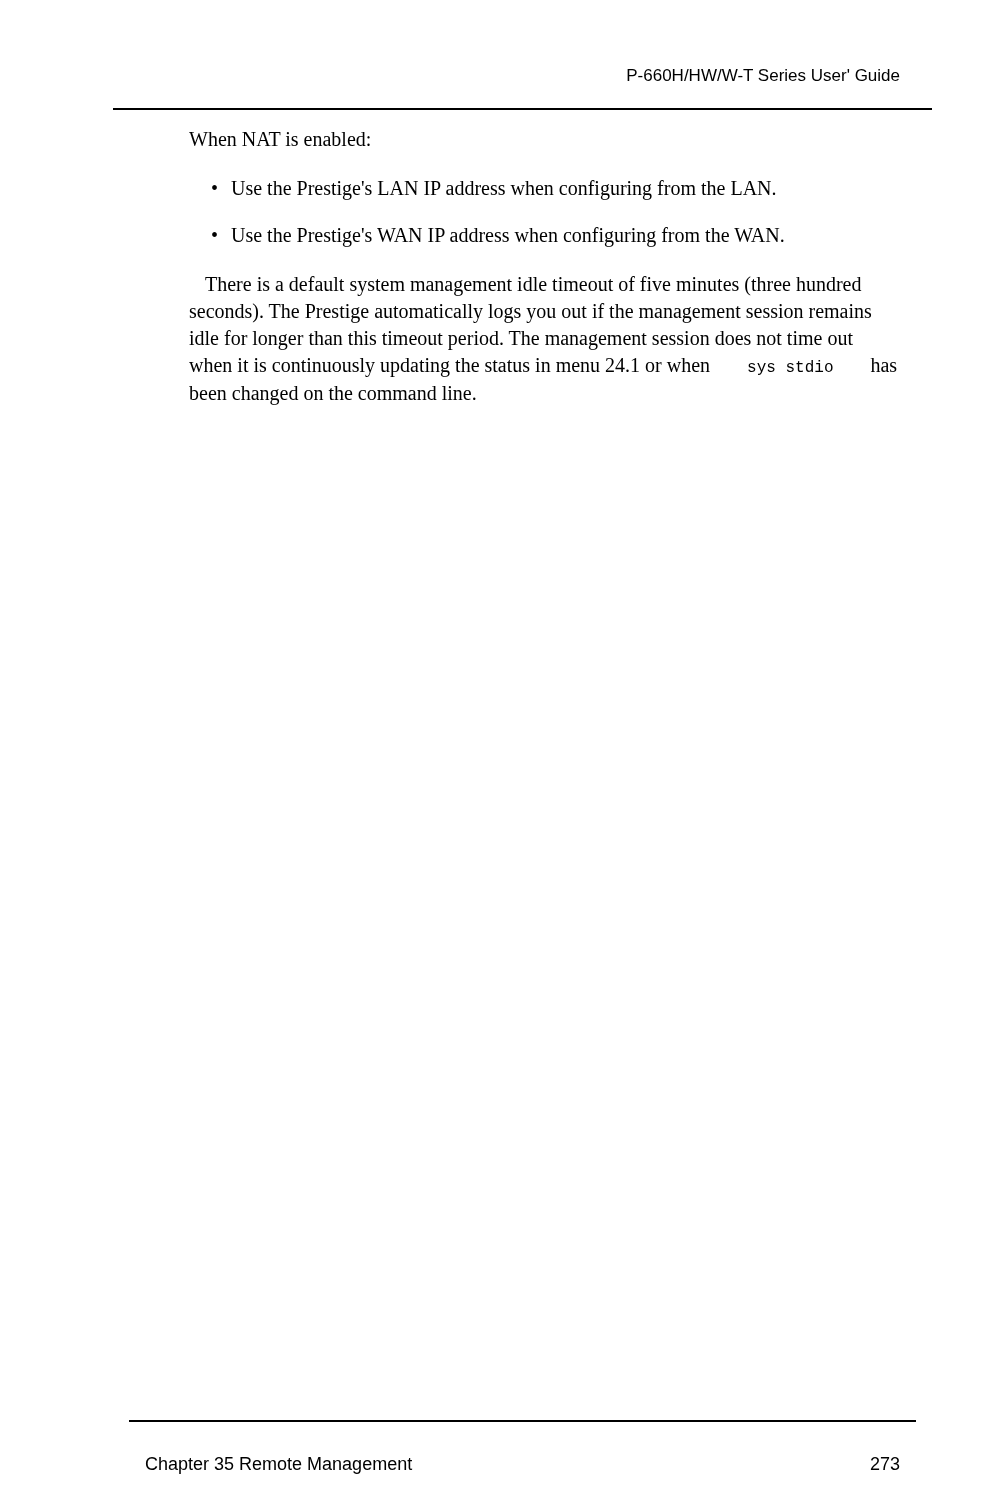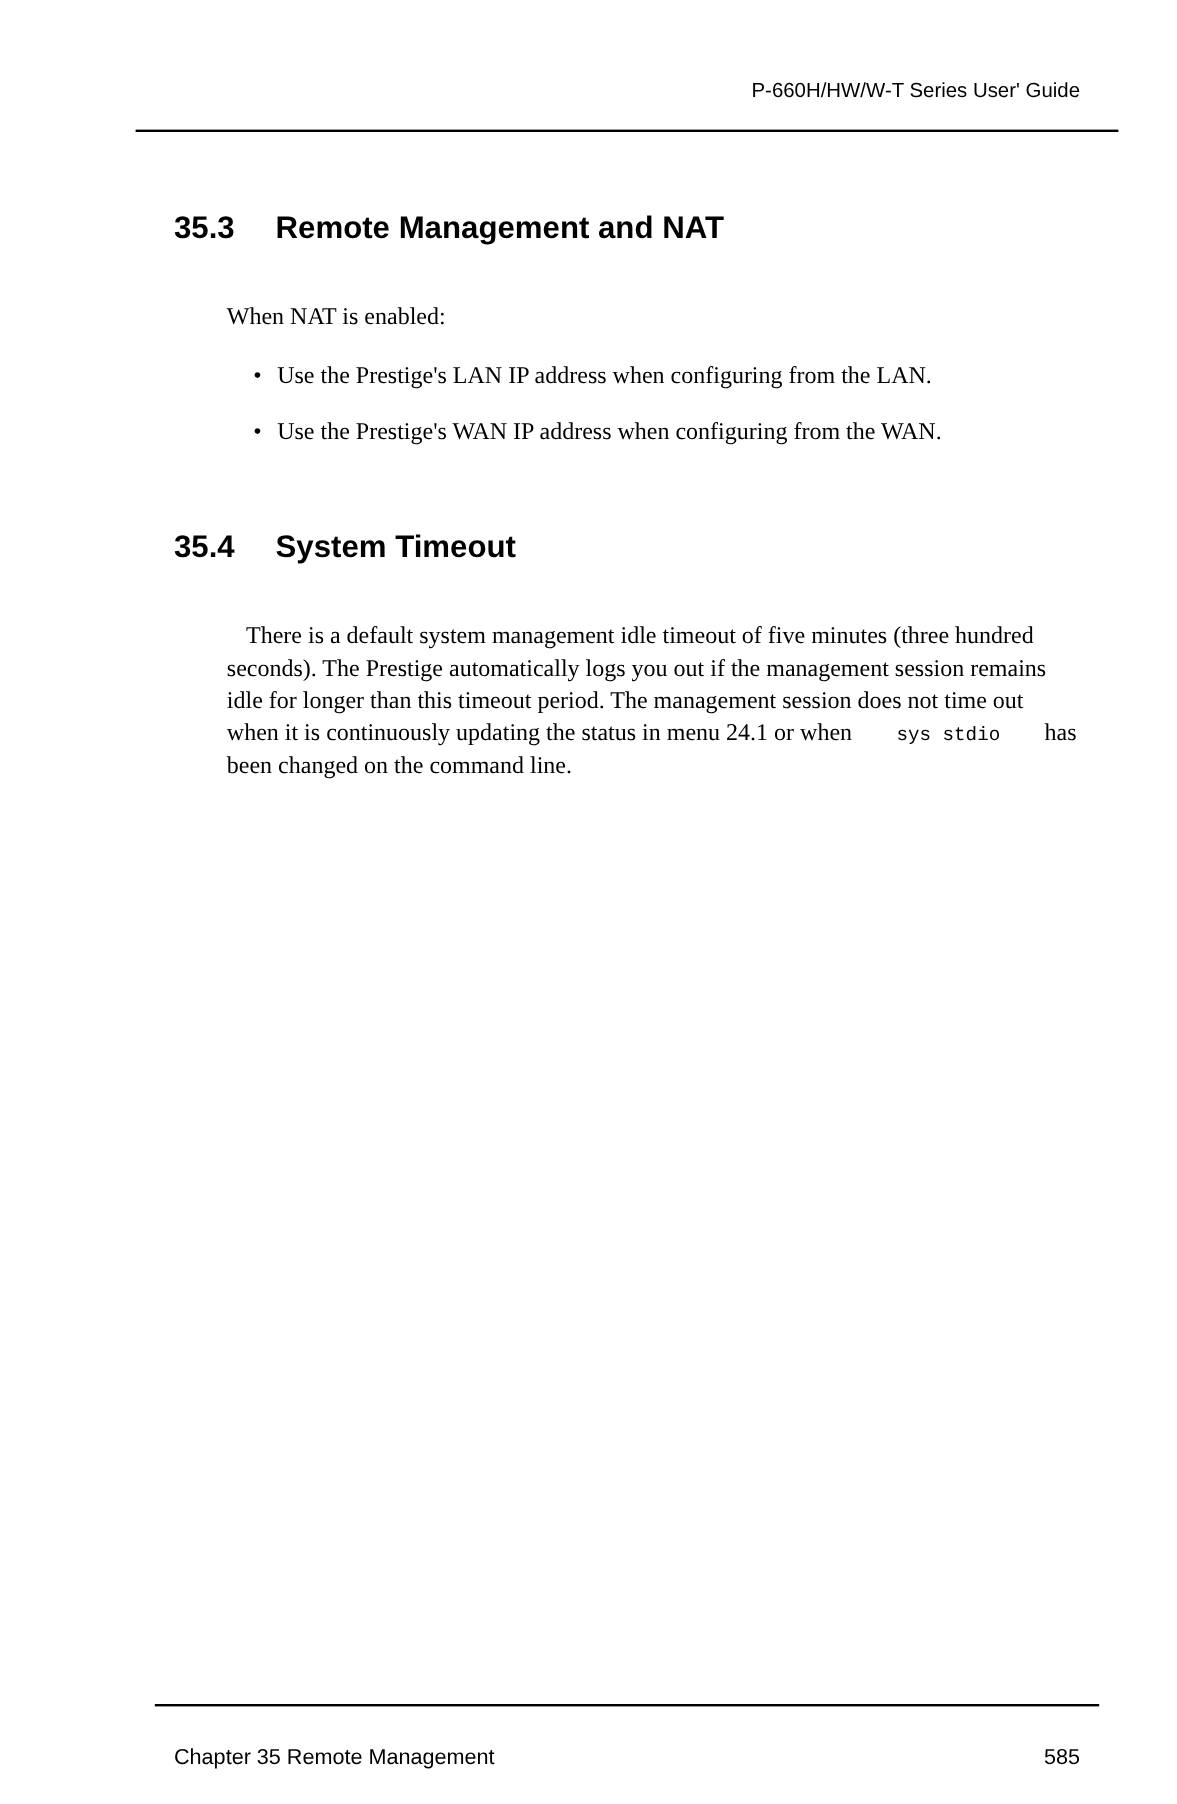--- a/index.html
+++ b/index.html
@@ -90,40 +90,34 @@
   </style>
 </head>
 <body>
 
 <div class="page">
   <div class="header">
     <span>P-660H/HW/W-T Series User' Guide</span>
   </div>
   <hr class="header-rule">
 
-  <h2 class="section-heading">
-    <span class="num">35.3</span><span>Remote Management and NAT</span>
-  </h2>
 
   <div class="body-block">
     <p class="para">When NAT is enabled:</p>
     <ul class="bullets">
       <li>Use the Prestige's LAN IP address when configuring from the LAN.</li>
       <li>Use the Prestige's WAN IP address when configuring from the WAN.</li>
     </ul>
   </div>
 
-  <h2 class="section-heading">
-    <span class="num">35.4</span><span>System Timeout</span>
-  </h2>
 
   <div class="body-block">
     <p class="para"><span>There is a default system management idle timeout of five minutes (three hundred seconds). The Prestige automatically logs you out if the management session remains idle for longer than this timeout period. The management session does not time out when it is continuously updating the status in menu 24.1 or when </span><span class="mono">sys stdio</span><span> has been changed on the command line.</span></p>
   </div>
 </div>
 
 <div class="footer">
   <hr class="footer-rule">
   <div class="footer-row">
     <span>Chapter 35 Remote Management</span>
-    <span>585</span>
+    <span>273</span>
   </div>
 </div>
 
 </body></html>

